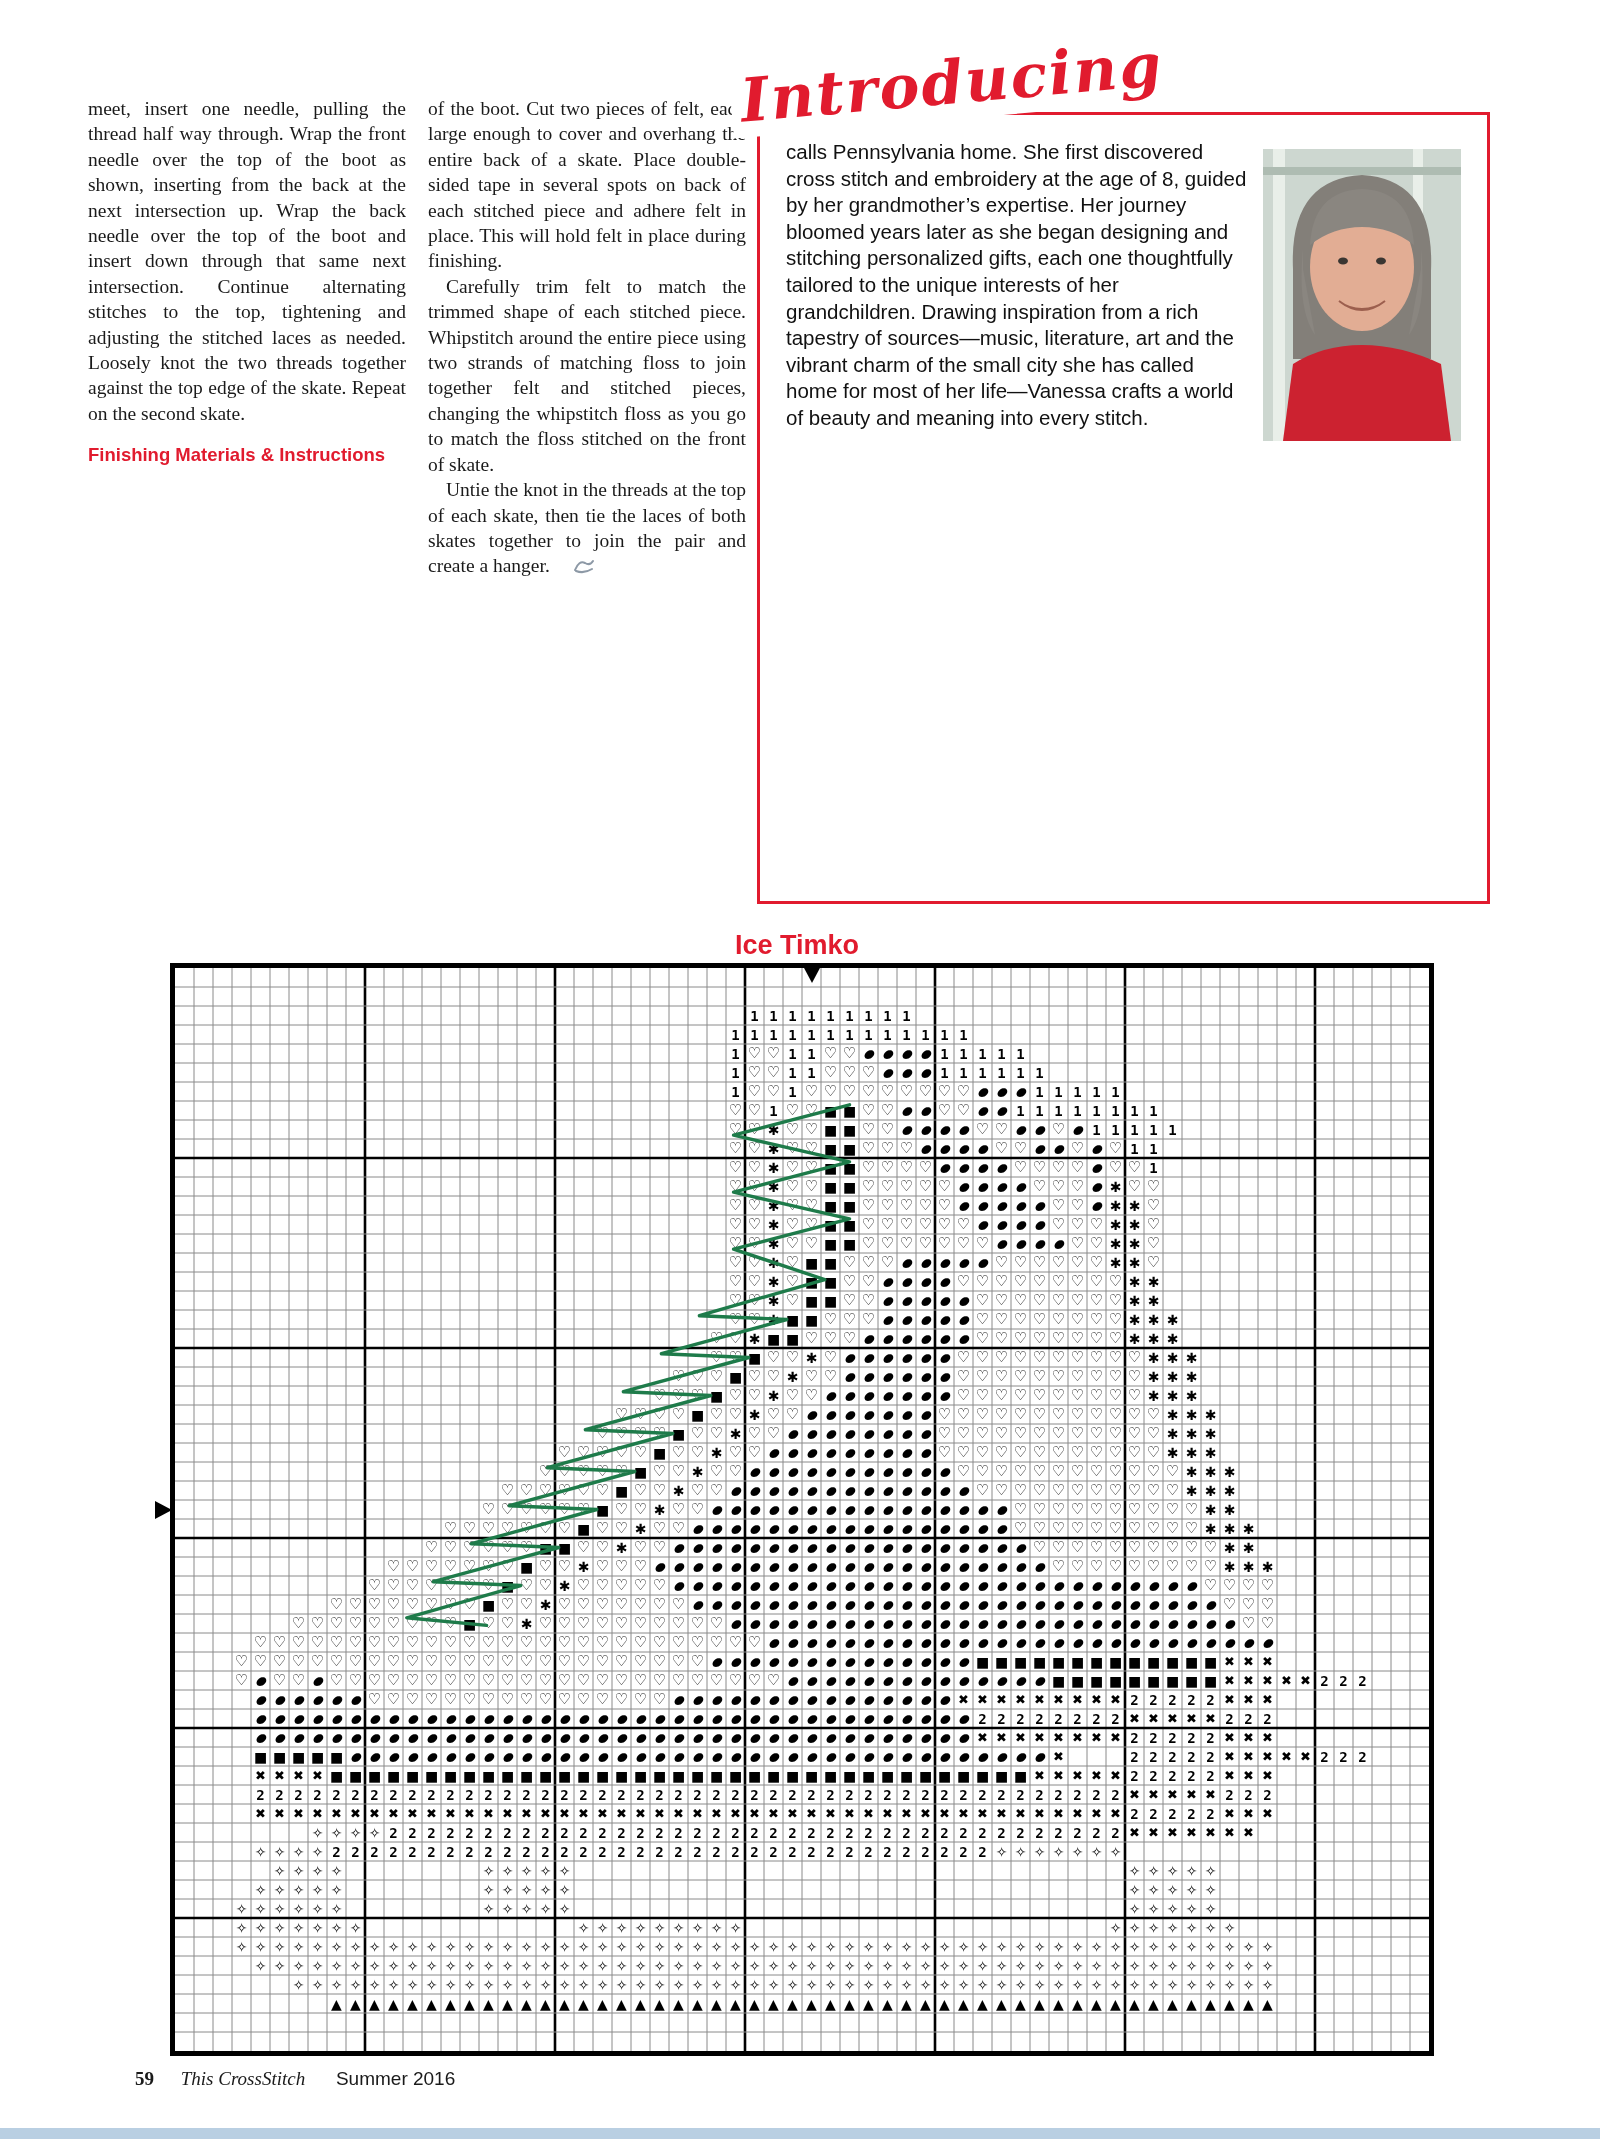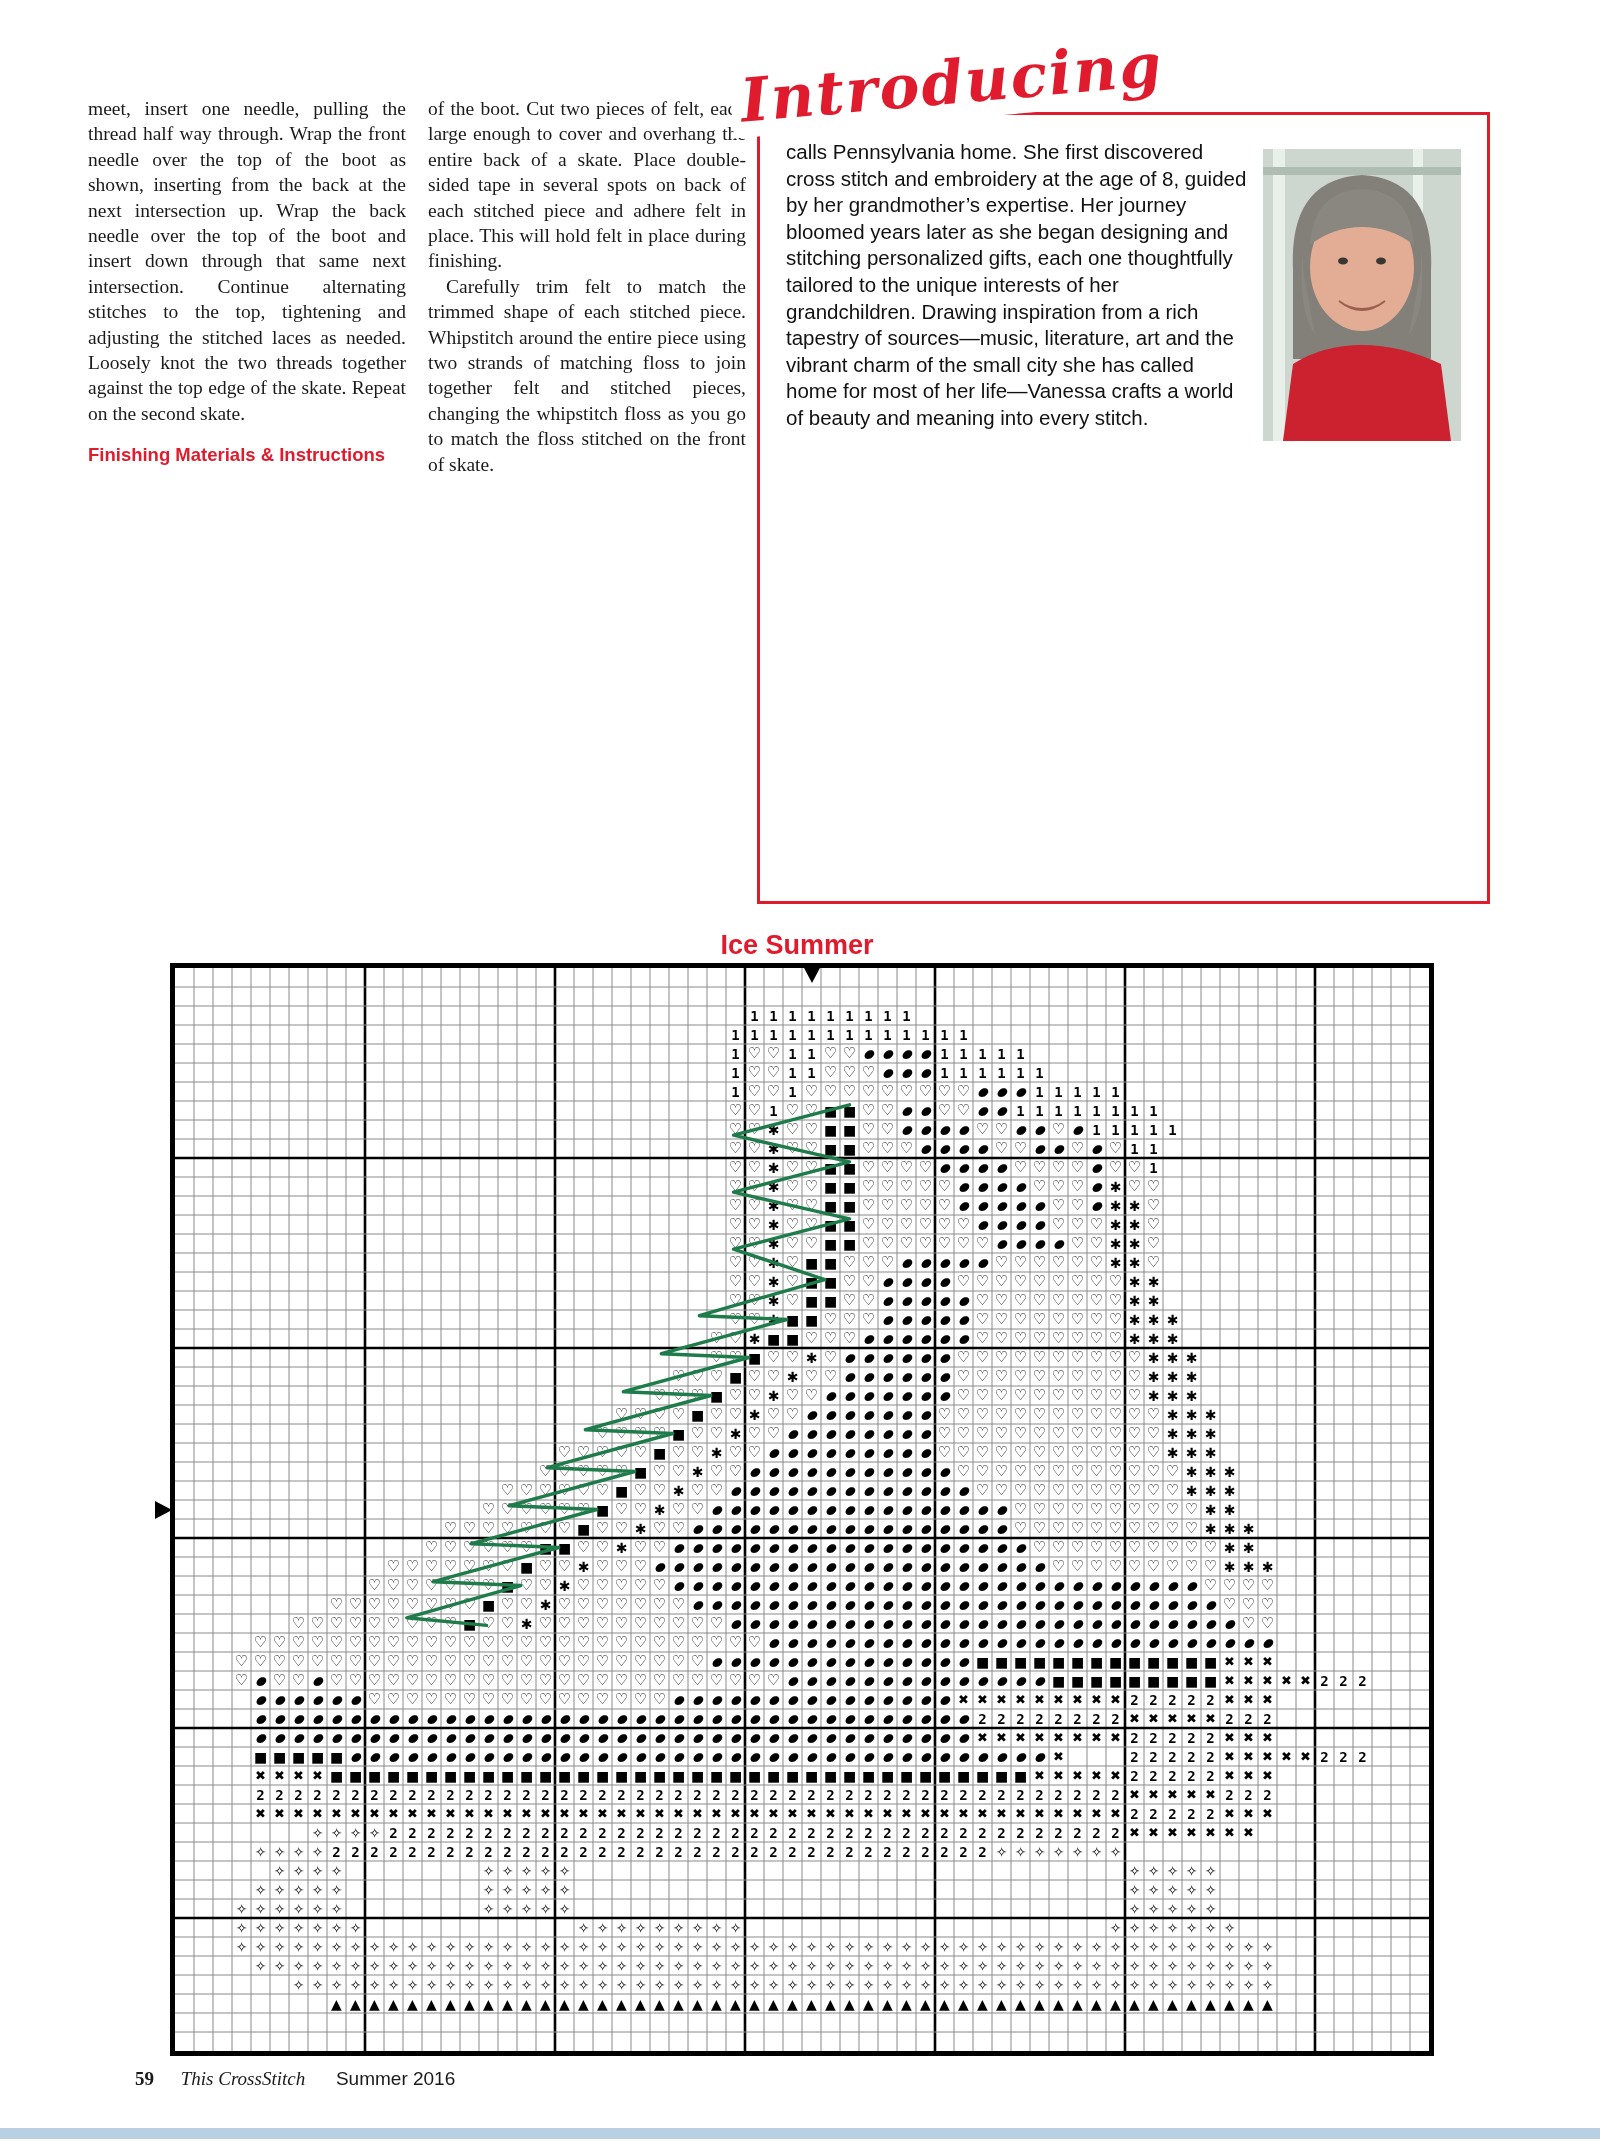--- a/index.html
+++ b/index.html
@@ -64,20 +64,23 @@
 <div class="page">
 
   <div class="col col1">
     <p>meet, insert one needle, pulling the thread half way through. Wrap the front needle over the top of the boot as shown, inserting from the back at the next intersection up. Wrap the back needle over the top of the boot and insert down through that same next intersection. Continue alternating stitches to the top, tightening and adjusting the stitched laces as needed. Loosely knot the two threads together against the top edge of the skate. Repeat on the second skate.</p>
     <h3 class="finishing-head">Finishing Materials &amp; Instructions</h3>
   </div>
 
   <div class="col col2">
     <p>of the boot. Cut two pieces of felt, each large enough to cover and overhang the entire back of a skate. Place double-sided tape in several spots on back of each stitched piece and adhere felt in place. This will hold felt in place during finishing.</p>
     <p class="indent">Carefully trim felt to match the trimmed shape of each stitched piece. Whipstitch around the entire piece using two strands of matching floss to join together felt and stitched pieces, changing the whipstitch floss as you go to match the floss stitched on the front of skate.</p>
+    <p class="indent"><span>Untie the knot in the threads at the top of each skate, then tie the laces of both skates together to join the pair and create a hanger.</span><span class="ornament"><svg width="24" height="16" viewBox="0 0 24 16">
+            <path d="M3 12 Q7 2 13 5 Q18 8 21 3 M4 13 Q12 16 20 11" fill="none" stroke="#8d99a6" stroke-width="2" stroke-linecap="round"></path>
+          </svg></span></p>
   </div>
 
   <aside class="sidebar">
     <div class="intro-script">Introducing</div>
     <div class="sidebar-content">
       <span class="author-photo">
         <svg width="198" height="292" viewBox="0 0 198 292">
           <rect width="198" height="292" fill="#cdd7d0"></rect>
           <rect x="10" y="0" width="12" height="292" fill="#e9efe9"></rect>
           <rect x="150" y="0" width="10" height="292" fill="#e9efe9"></rect>
@@ -90,21 +93,21 @@
           <path d="M158 100 Q164 160 146 186 L158 120 Z" fill="#8a8680"></path>
           <ellipse cx="80" cy="112" rx="5" ry="3.5" fill="#3a3632"></ellipse>
           <ellipse cx="118" cy="112" rx="5" ry="3.5" fill="#3a3632"></ellipse>
           <path d="M76 152 Q99 170 122 152 Q112 160 99 160 Q86 160 76 152 Z" fill="#fff" stroke="#9c5f4e" stroke-width="2"></path>
         </svg>
       </span>
       <span>calls Pennsylvania home. She first discovered cross stitch and embroidery at the age of 8, guided by her grandmother’s expertise. Her journey bloomed years later as she began designing and stitching personalized gifts, each one thoughtfully tailored to the unique interests of her grandchildren. Drawing inspiration from a rich tapestry of sources—music, literature, art and the vibrant charm of the small city she has called home for most of her life—Vanessa crafts a world of beauty and meaning into every stitch.</span>
     </div>
   </aside>
 
-  <h2 class="chart-title">Ice Summer</h2>
+  <h2 class="chart-title">Ice Timko</h2>
   <div class="chart">
       <svg width="1254" height="1083" viewBox="0 0 1254 1083">
         <line x1="19" y1="0" x2="19" y2="1083" stroke="#8a8a8a" stroke-width="1"></line>
         <line x1="38" y1="0" x2="38" y2="1083" stroke="#8a8a8a" stroke-width="1"></line>
         <line x1="57" y1="0" x2="57" y2="1083" stroke="#8a8a8a" stroke-width="1"></line>
         <line x1="76" y1="0" x2="76" y2="1083" stroke="#8a8a8a" stroke-width="1"></line>
         <line x1="95" y1="0" x2="95" y2="1083" stroke="#8a8a8a" stroke-width="1"></line>
         <line x1="114" y1="0" x2="114" y2="1083" stroke="#8a8a8a" stroke-width="1"></line>
         <line x1="133" y1="0" x2="133" y2="1083" stroke="#8a8a8a" stroke-width="1"></line>
         <line x1="152" y1="0" x2="152" y2="1083" stroke="#8a8a8a" stroke-width="1"></line>

